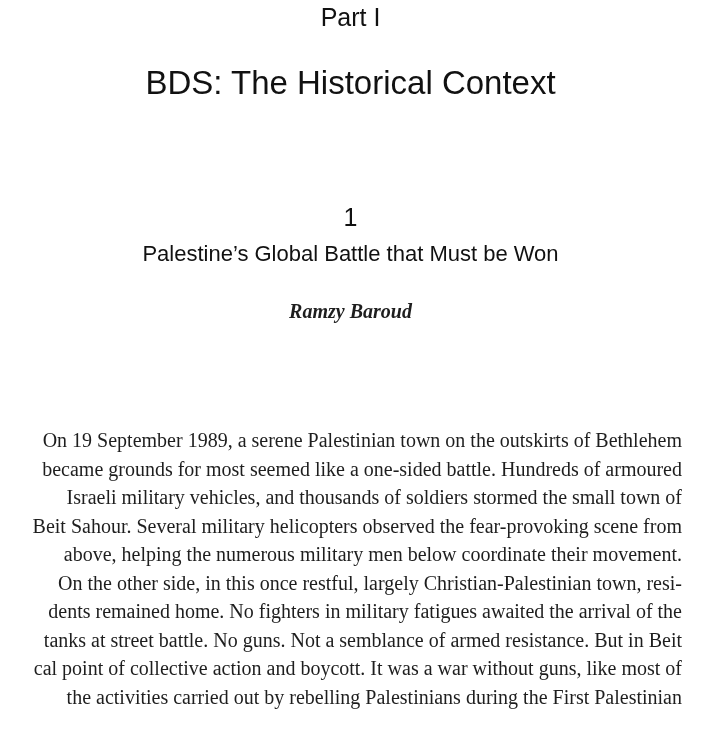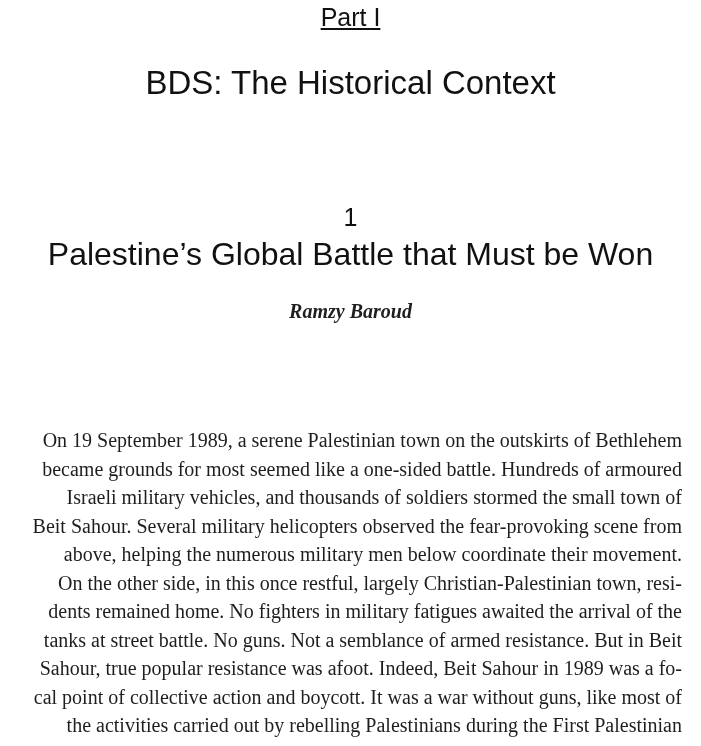--- a/index.html
+++ b/index.html
@@ -26,35 +26,34 @@
   }
   .sans {
     font-family: "Liberation Sans", "DejaVu Sans", sans-serif;
     font-weight: 400;
     color: var(--heading-text);
   }
   .part-label {
     top: 2px;
     font-size: 25px;
     line-height: 30px;
-    text-decoration: underline;
   }
   .part-title {
     top: 68px;
     font-size: 33px;
     line-height: 30px;
   }
   .chapter-number {
     top: 202px;
     font-size: 25px;
     line-height: 30px;
   }
   .chapter-title {
     top: 238px;
-    font-size: 32px;
+    font-size: 22px;
     line-height: 32px;
   }
   .author {
     top: 298px;
     font-family: "Liberation Serif", "DejaVu Serif", serif;
     font-style: italic;
     font-weight: 700;
     font-size: 20px;
     line-height: 26px;
     color: var(--body-text);
@@ -98,18 +97,17 @@
 
   <div class="body-text">
     <div class="body-line">On 19 September 1989, a serene Palestinian town on the outskirts of Bethlehem</div>
     <div class="body-line">became grounds for most seemed like a one-sided battle. Hundreds of armoured</div>
     <div class="body-line">Israeli military vehicles, and thousands of soldiers stormed the small town of</div>
     <div class="body-line">Beit Sahour. Several military helicopters observed the fear-provoking scene from</div>
     <div class="body-line">above, helping the numerous military men below coordinate their movement.</div>
     <div class="body-line">On the other side, in this once restful, largely Christian-Palestinian town, resi-</div>
     <div class="body-line">dents remained home. No fighters in military fatigues awaited the arrival of the</div>
     <div class="body-line">tanks at street battle. No guns. Not a semblance of armed resistance. But in Beit</div>
-    <div class="body-line">Sahour, true popular resistance was afoot. Indeed, Beit Sahour in 1989 was a fo-</div>
     <div class="body-line">cal point of collective action and boycott. It was a war without guns, like most of</div>
     <div class="body-line">the activities carried out by rebelling Palestinians during the First Palestinian</div>
   </div>
 
 </div>
 
 </body></html>

